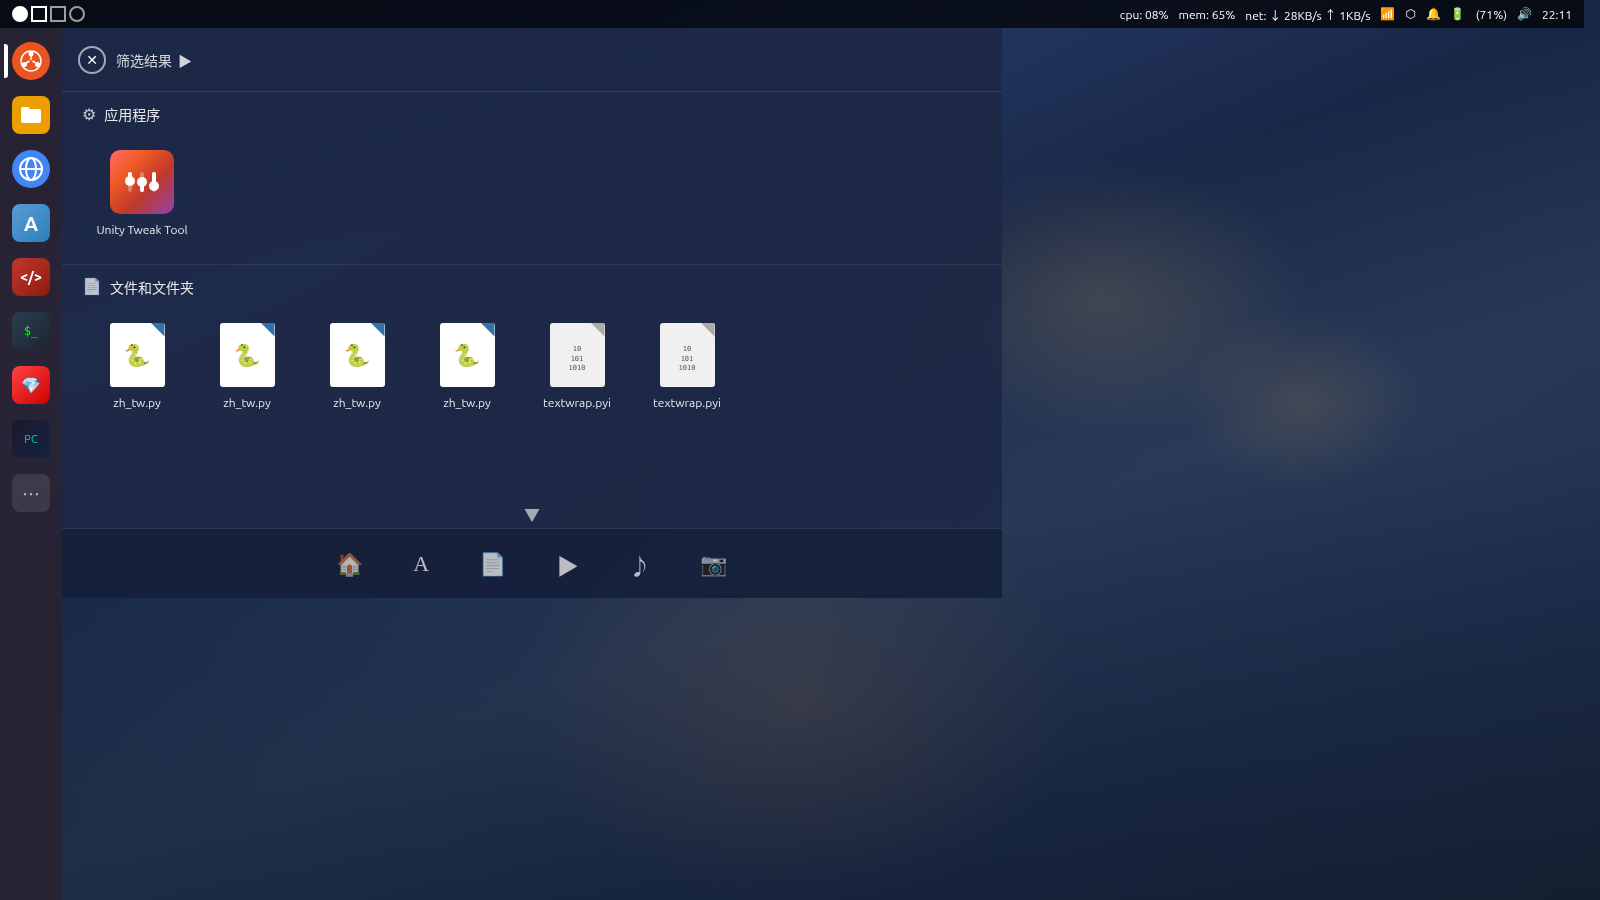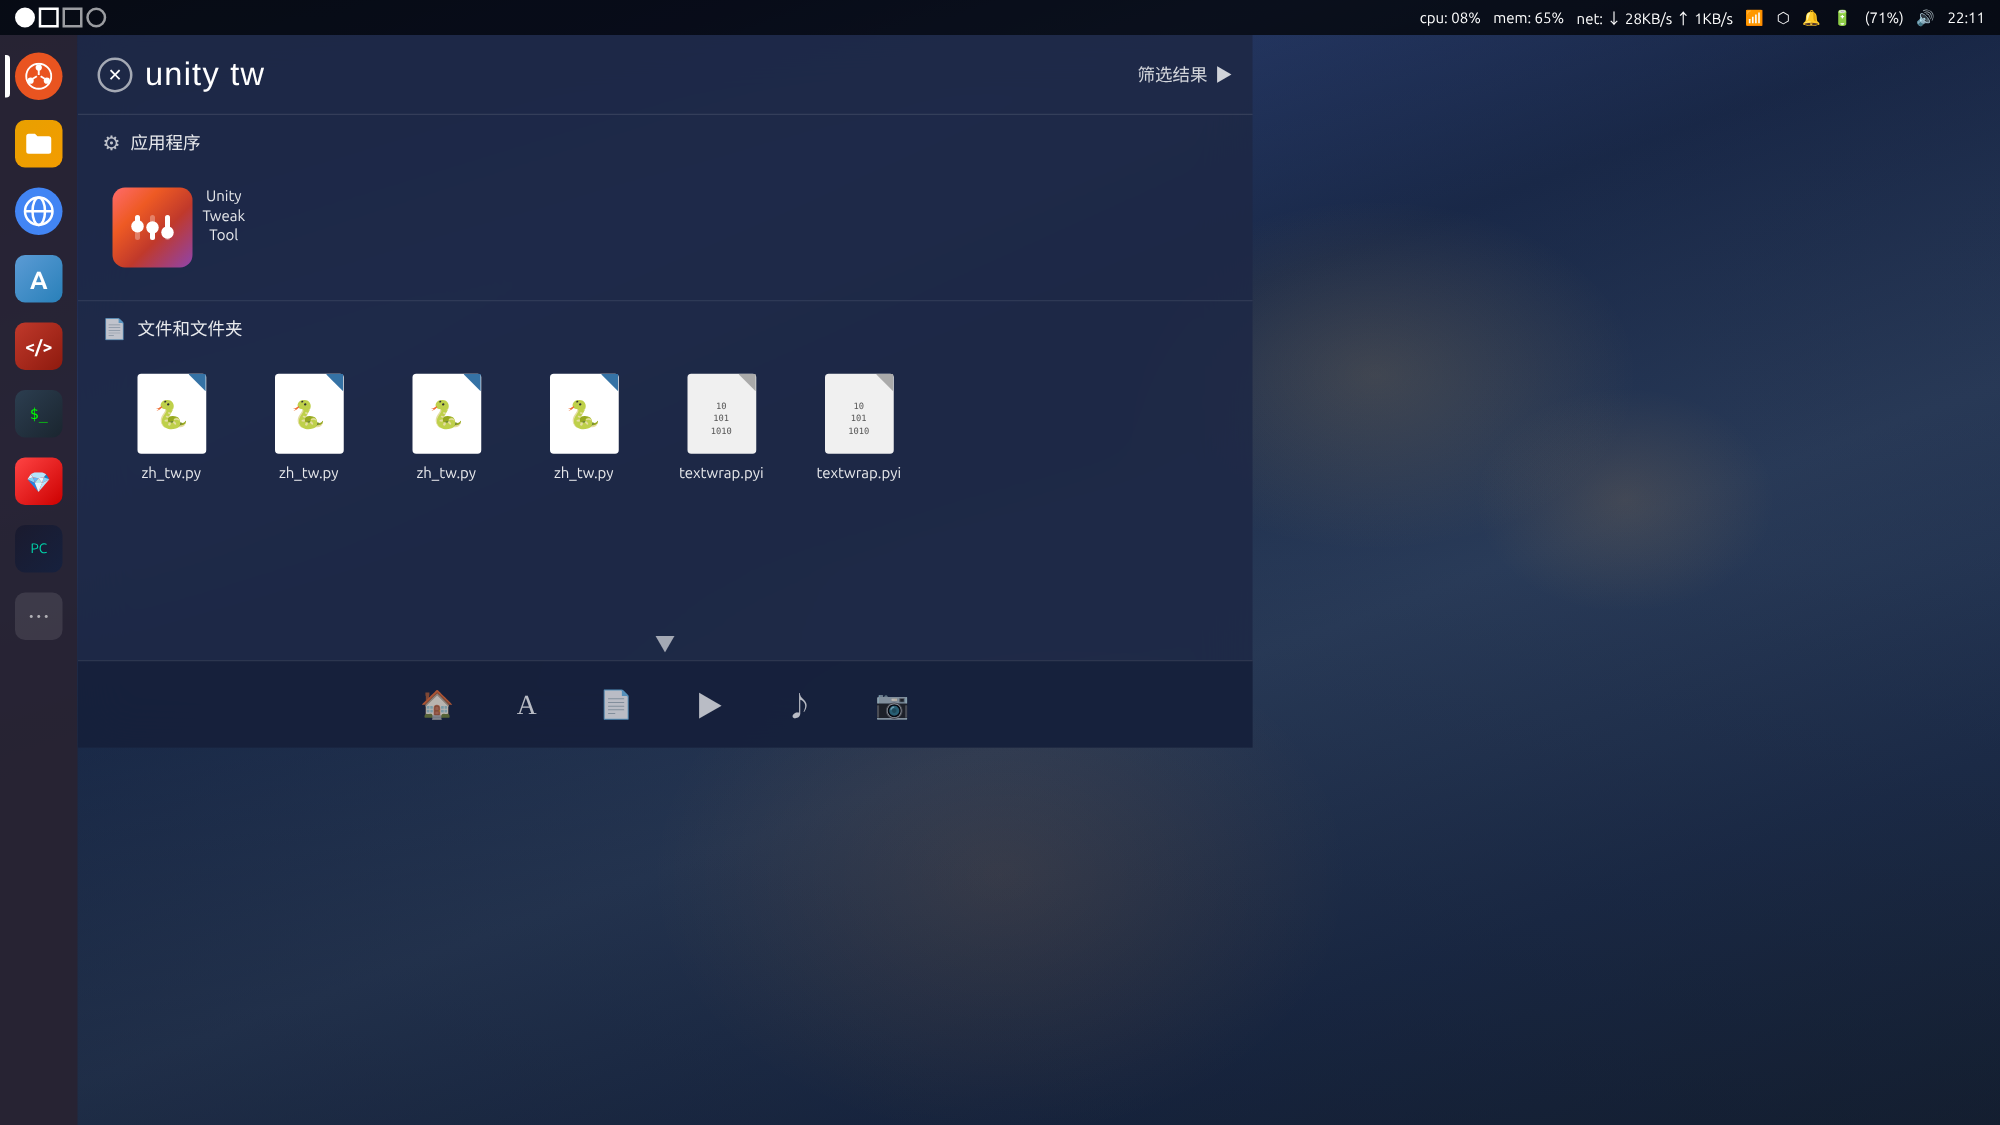--- a/index.html
+++ b/index.html
@@ -35,21 +35,21 @@
         radial-gradient(ellipse 200px 150px at 1300px 400px, rgba(255,180,80,0.12) 0%, transparent 60%),
         radial-gradient(ellipse 400px 300px at 800px 700px, rgba(255,160,60,0.1) 0%, transparent 70%),
         linear-gradient(180deg, rgba(20,30,60,0.3) 0%, rgba(30,50,80,0.2) 50%, rgba(10,20,40,0.4) 100%);
     }
 
     
     #topbar {
       position: absolute;
       top: 0;
       left: 0;
-      right: 0;
+      right: 16px;
       height: 28px;
       background: rgba(0,0,0,0.7);
       display: flex;
       align-items: center;
       justify-content: space-between;
       padding: 0 12px;
       z-index: 100;
     }
 
     #topbar-left {
@@ -194,21 +194,22 @@
     .app-grid {
       display: flex;
       flex-wrap: wrap;
       padding: 8px 20px 16px;
       gap: 0;
     }
 
     .app-item {
       width: 120px;
       display: flex;
-      flex-direction: row;
+      flex-direction: column;
+      align-items: center;
       gap: 8px;
       padding: 10px 8px;
       cursor: pointer;
       border-radius: 4px;
     }
 
     .app-icon-container {
       width: 64px;
       height: 64px;
       border-radius: 8px;
@@ -472,21 +473,20 @@
     <div class="sidebar-icon" style="background:rgba(255,255,255,0.1);border-radius:8px;">
       <span style="color:rgba(255,255,255,0.6);font-size:18px;">⋯</span>
     </div>
   </div>
 </div>
 
 <div id="dash-overlay">
 
   <div id="search-bar">
     <div id="search-close">✕</div>
-    <input id="search-input-field" value="unity tw" type="text" style="">
     <div id="filter-results">
       <span>筛选结果</span>
       <span>▶</span>
     </div>
   </div>
 
   <div class="section-header">
     <span class="section-icon">⚙</span>
     <span>应用程序</span>
   </div>

